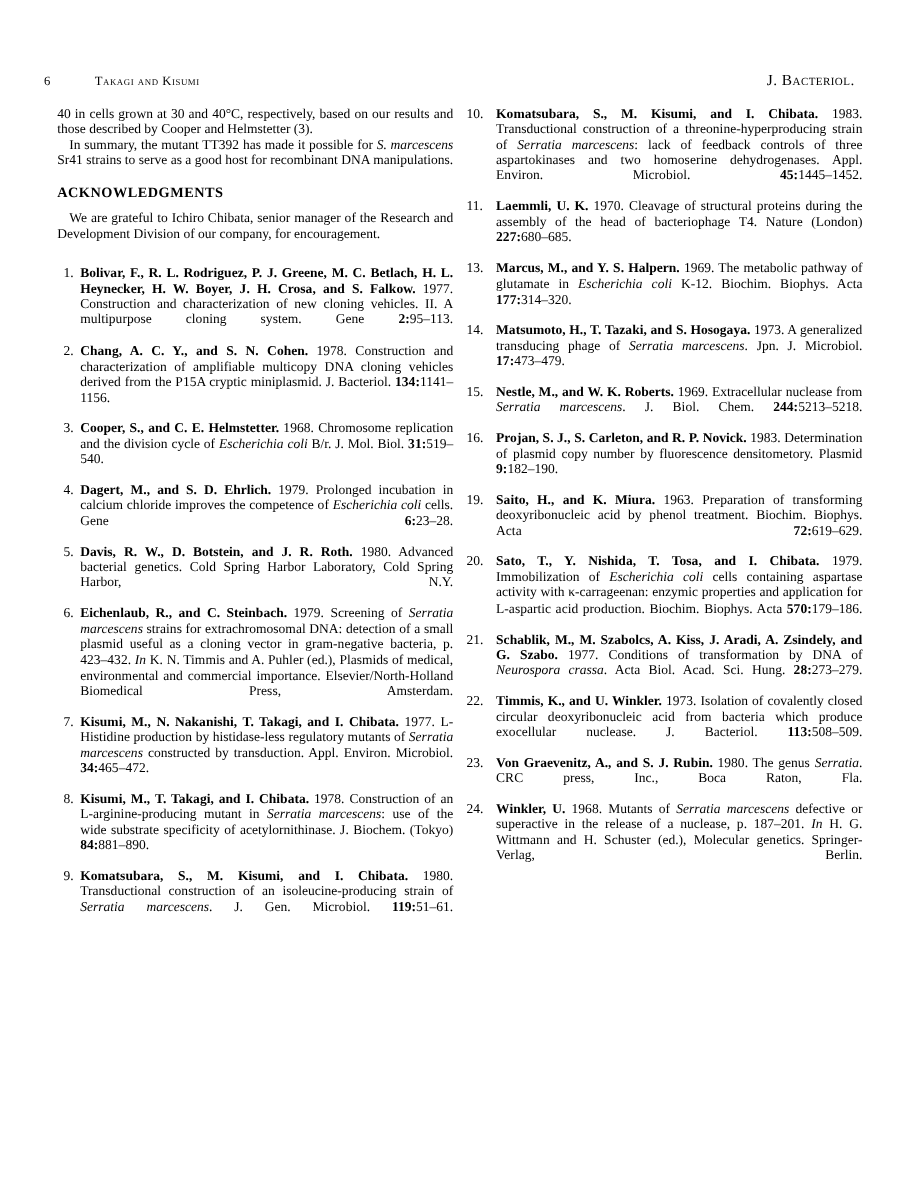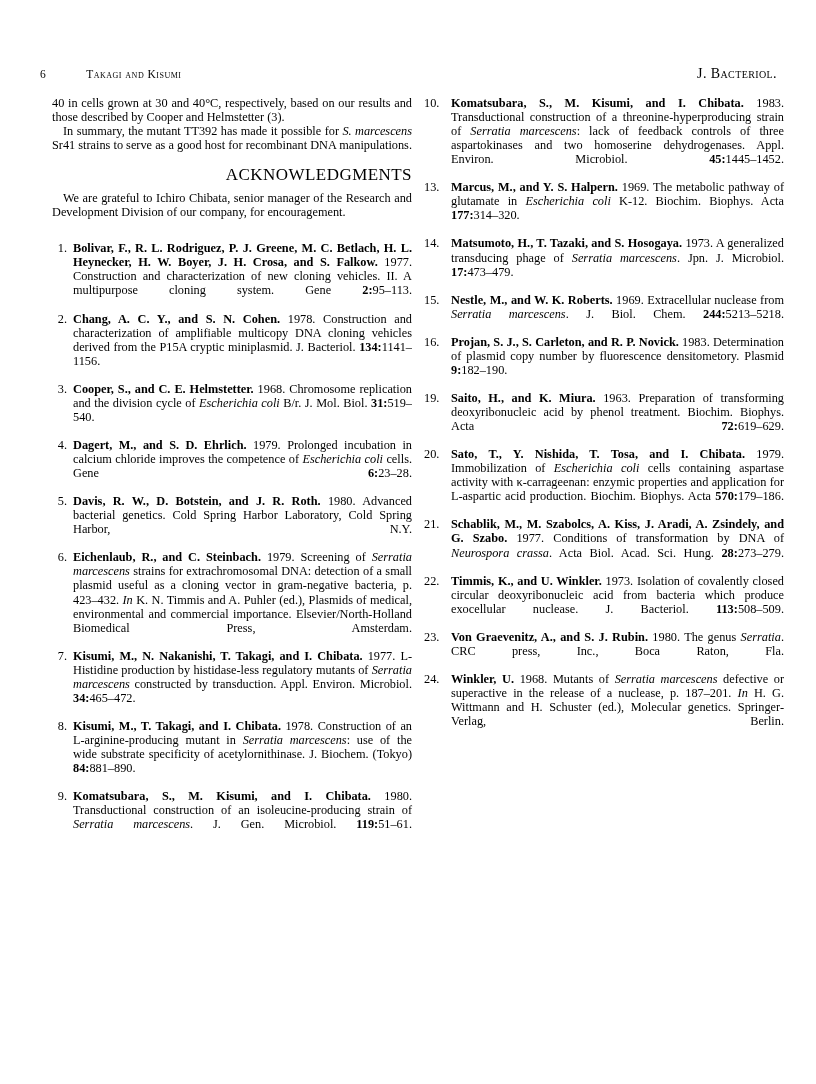--- a/index.html
+++ b/index.html
@@ -77,23 +77,23 @@
     margin: 0;
     font-size: 12.3px;
     line-height: 14.05px;
     text-align: justify;
     text-justify: inter-word;
     hyphens: none;
   }
   p.indent { text-indent: 11px; }
 
   .sec-head {
-    text-align: right;
-    font-weight: normal;
-    font-size: 17px;
+    text-align: left;
+    font-weight: bold;
+    font-size: 13px;
     letter-spacing: .45px;
     margin: 0;
   }
   .sp-ack-before { height: 16px; }
   .sp-ack-after  { height: 9px; }
   .sp-lit-before { height: 14px; }
   .sp-lit-after  { height: 8px; }
 
   
   ol.refs {
@@ -214,20 +214,24 @@
     </div>
 
     <div class="col col-right">
       <ol class="refs">
 
         <li>
           <span class="num">10.</span>
           <span class="body"><b>Komatsubara, S., M. Kisumi, and I. Chibata.</b> <span>1983.</span> <span>Transductional construction of a threonine-hyperproducing strain of </span><i>Serratia marcescens</i><span>: lack of feedback controls of three aspartokinases and two homoserine dehydrogenases. Appl. Environ. Microbiol.</span> <b>45:</b><span>1445–1452.</span></span>
         </li>
 
+        <li>
+          <span class="num">11.</span>
+          <span class="body"><b>Laemmli, U. K.</b> <span>1970.</span> <span>Cleavage of structural proteins during the assembly of the head of bacteriophage T4. Nature (London)</span> <b>227:</b><span>680–685.</span></span>
+        </li>
 
 
         <li>
           <span class="num">13.</span>
           <span class="body"><b>Marcus, M., and Y. S. Halpern.</b> <span>1969.</span> <span>The metabolic pathway of glutamate in </span><i>Escherichia coli</i><span> K-12. Biochim. Biophys. Acta</span> <b>177:</b><span>314–320.</span></span>
         </li>
 
         <li>
           <span class="num">14.</span>
           <span class="body"><b>Matsumoto, H., T. Tazaki, and S. Hosogaya.</b> <span>1973.</span> <span>A generalized transducing phage of </span><i>Serratia marcescens</i><span>. Jpn. J. Microbiol.</span> <b>17:</b><span>473–479.</span></span>

